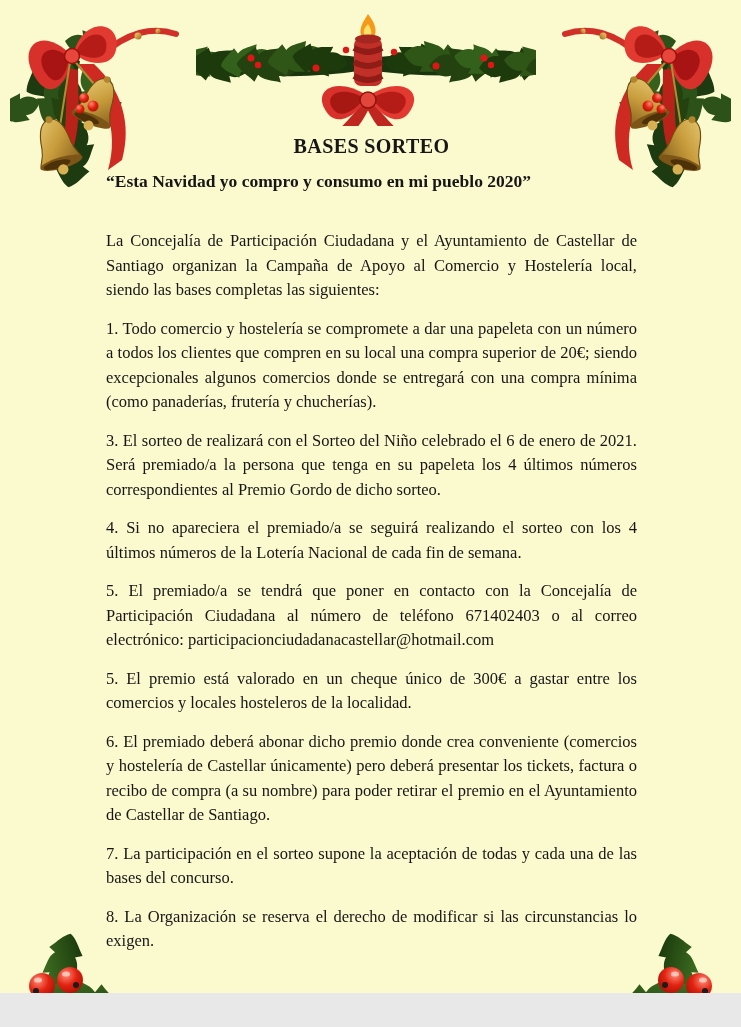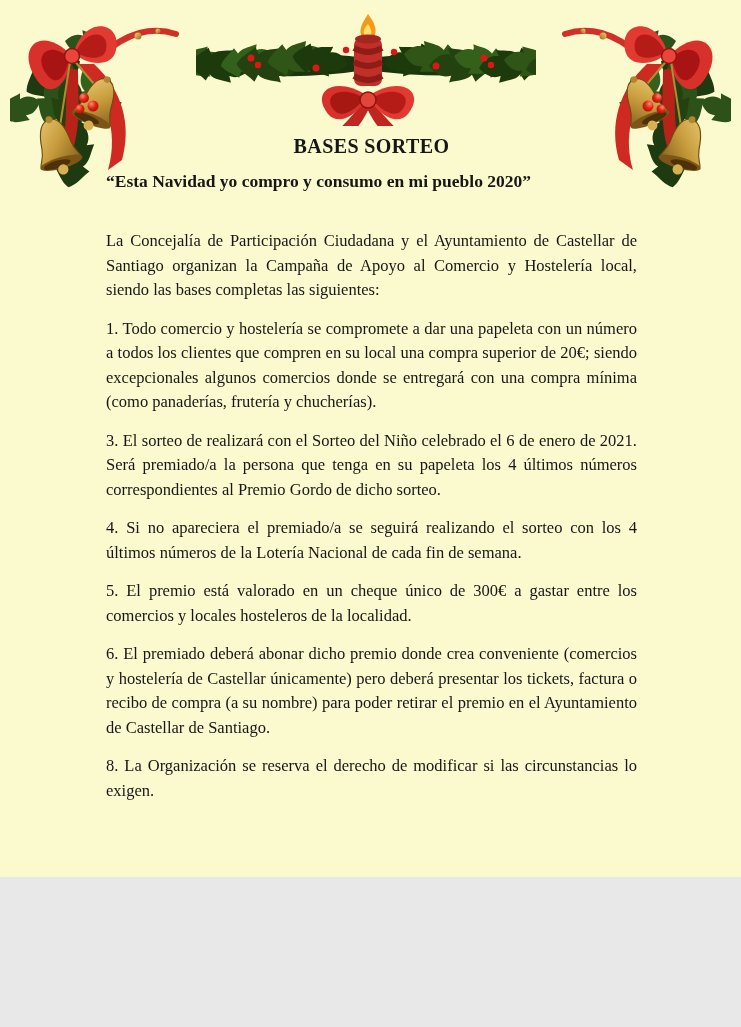--- a/index.html
+++ b/index.html
@@ -1,17 +1,17 @@
 <!DOCTYPE html>
 <html><head>
 <meta charset="utf-8">
 <style>
   html,body{margin:0;padding:0;background:#e8e8e8;}
   .page{
-    position:relative;width:741px;height:877px;margin:0 auto;
+    position:relative;width:741px;height:993px;margin:0 auto;
     background:#FBF9CE;overflow:hidden;
     font-family:"Liberation Serif","DejaVu Serif",serif;color:#161616;
   }
   .deco{position:absolute;pointer-events:none;}
   .flip{transform:scaleX(-1);}
   .content{position:absolute;left:106px;width:531px;top:0;}
   .title{font-size:20px;font-weight:bold;text-align:center;margin:135px 0 0;letter-spacing:.4px;}
   .subtitle{font-size:17.5px;font-weight:bold;margin:13px 0 0;}
   .para{font-size:16.5px;line-height:24.5px;text-align:justify;margin:14px 0 0;}
   .para.first{margin-top:37px;}
@@ -145,22 +145,24 @@
     <use href="#ornament-bells"></use>
   </svg>
 
   <div class="content">
     <h1 class="title">BASES SORTEO</h1>
     <h2 class="subtitle">“Esta Navidad yo compro y consumo en mi pueblo 2020”</h2>
     <p class="para first">La Concejalía de Participación Ciudadana y el Ayuntamiento de Castellar de Santiago organizan la Campaña de Apoyo al Comercio y Hostelería local, siendo las bases completas las siguientes:</p>
     <p class="para">1. Todo comercio y hostelería se compromete a dar una papeleta con un número a todos los clientes que compren en su local una compra superior de 20€; siendo excepcionales algunos comercios donde se entregará con una compra mínima (como panaderías, frutería y chucherías).</p>
     <p class="para">3. El sorteo de realizará con el Sorteo del Niño celebrado el 6 de enero de 2021. Será premiado/a la persona que tenga en su papeleta los 4 últimos números correspondientes al Premio Gordo de dicho sorteo.</p>
     <p class="para">4. Si no apareciera el premiado/a se seguirá realizando el sorteo con los 4 últimos números de la Lotería Nacional de cada fin de semana.</p>
+    <p class="para">5. El premiado/a se tendrá que poner en contacto con la Concejalía de Participación Ciudadana al número de teléfono 671402403 o al correo electrónico: participacionciudadanacastellar@hotmail.com</p>
     <p class="para">5. El premio está valorado en un cheque único de 300€ a gastar entre los comercios y locales hosteleros de la localidad.</p>
     <p class="para">6. El premiado deberá abonar dicho premio donde crea conveniente (comercios y hostelería de Castellar únicamente) pero deberá presentar los tickets, factura o recibo de compra (a su nombre) para poder retirar el premio en el Ayuntamiento de Castellar de Santiago.</p>
+    <p class="para">7. La participación en el sorteo supone la aceptación de todas y cada una de las bases del concurso.</p>
     <p class="para">8. La Organización se reserva el derecho de modificar si las circunstancias lo exigen.</p>
   </div>
 
   <svg class="deco" style="left:6px;top:916px" width="135" height="112" viewBox="0 0 135 112" aria-hidden="true">
     <use href="#holly-corner"></use>
   </svg>
   <svg class="deco flip" style="right:6px;top:916px" width="135" height="112" viewBox="0 0 135 112" aria-hidden="true">
     <use href="#holly-corner"></use>
   </svg>
 

